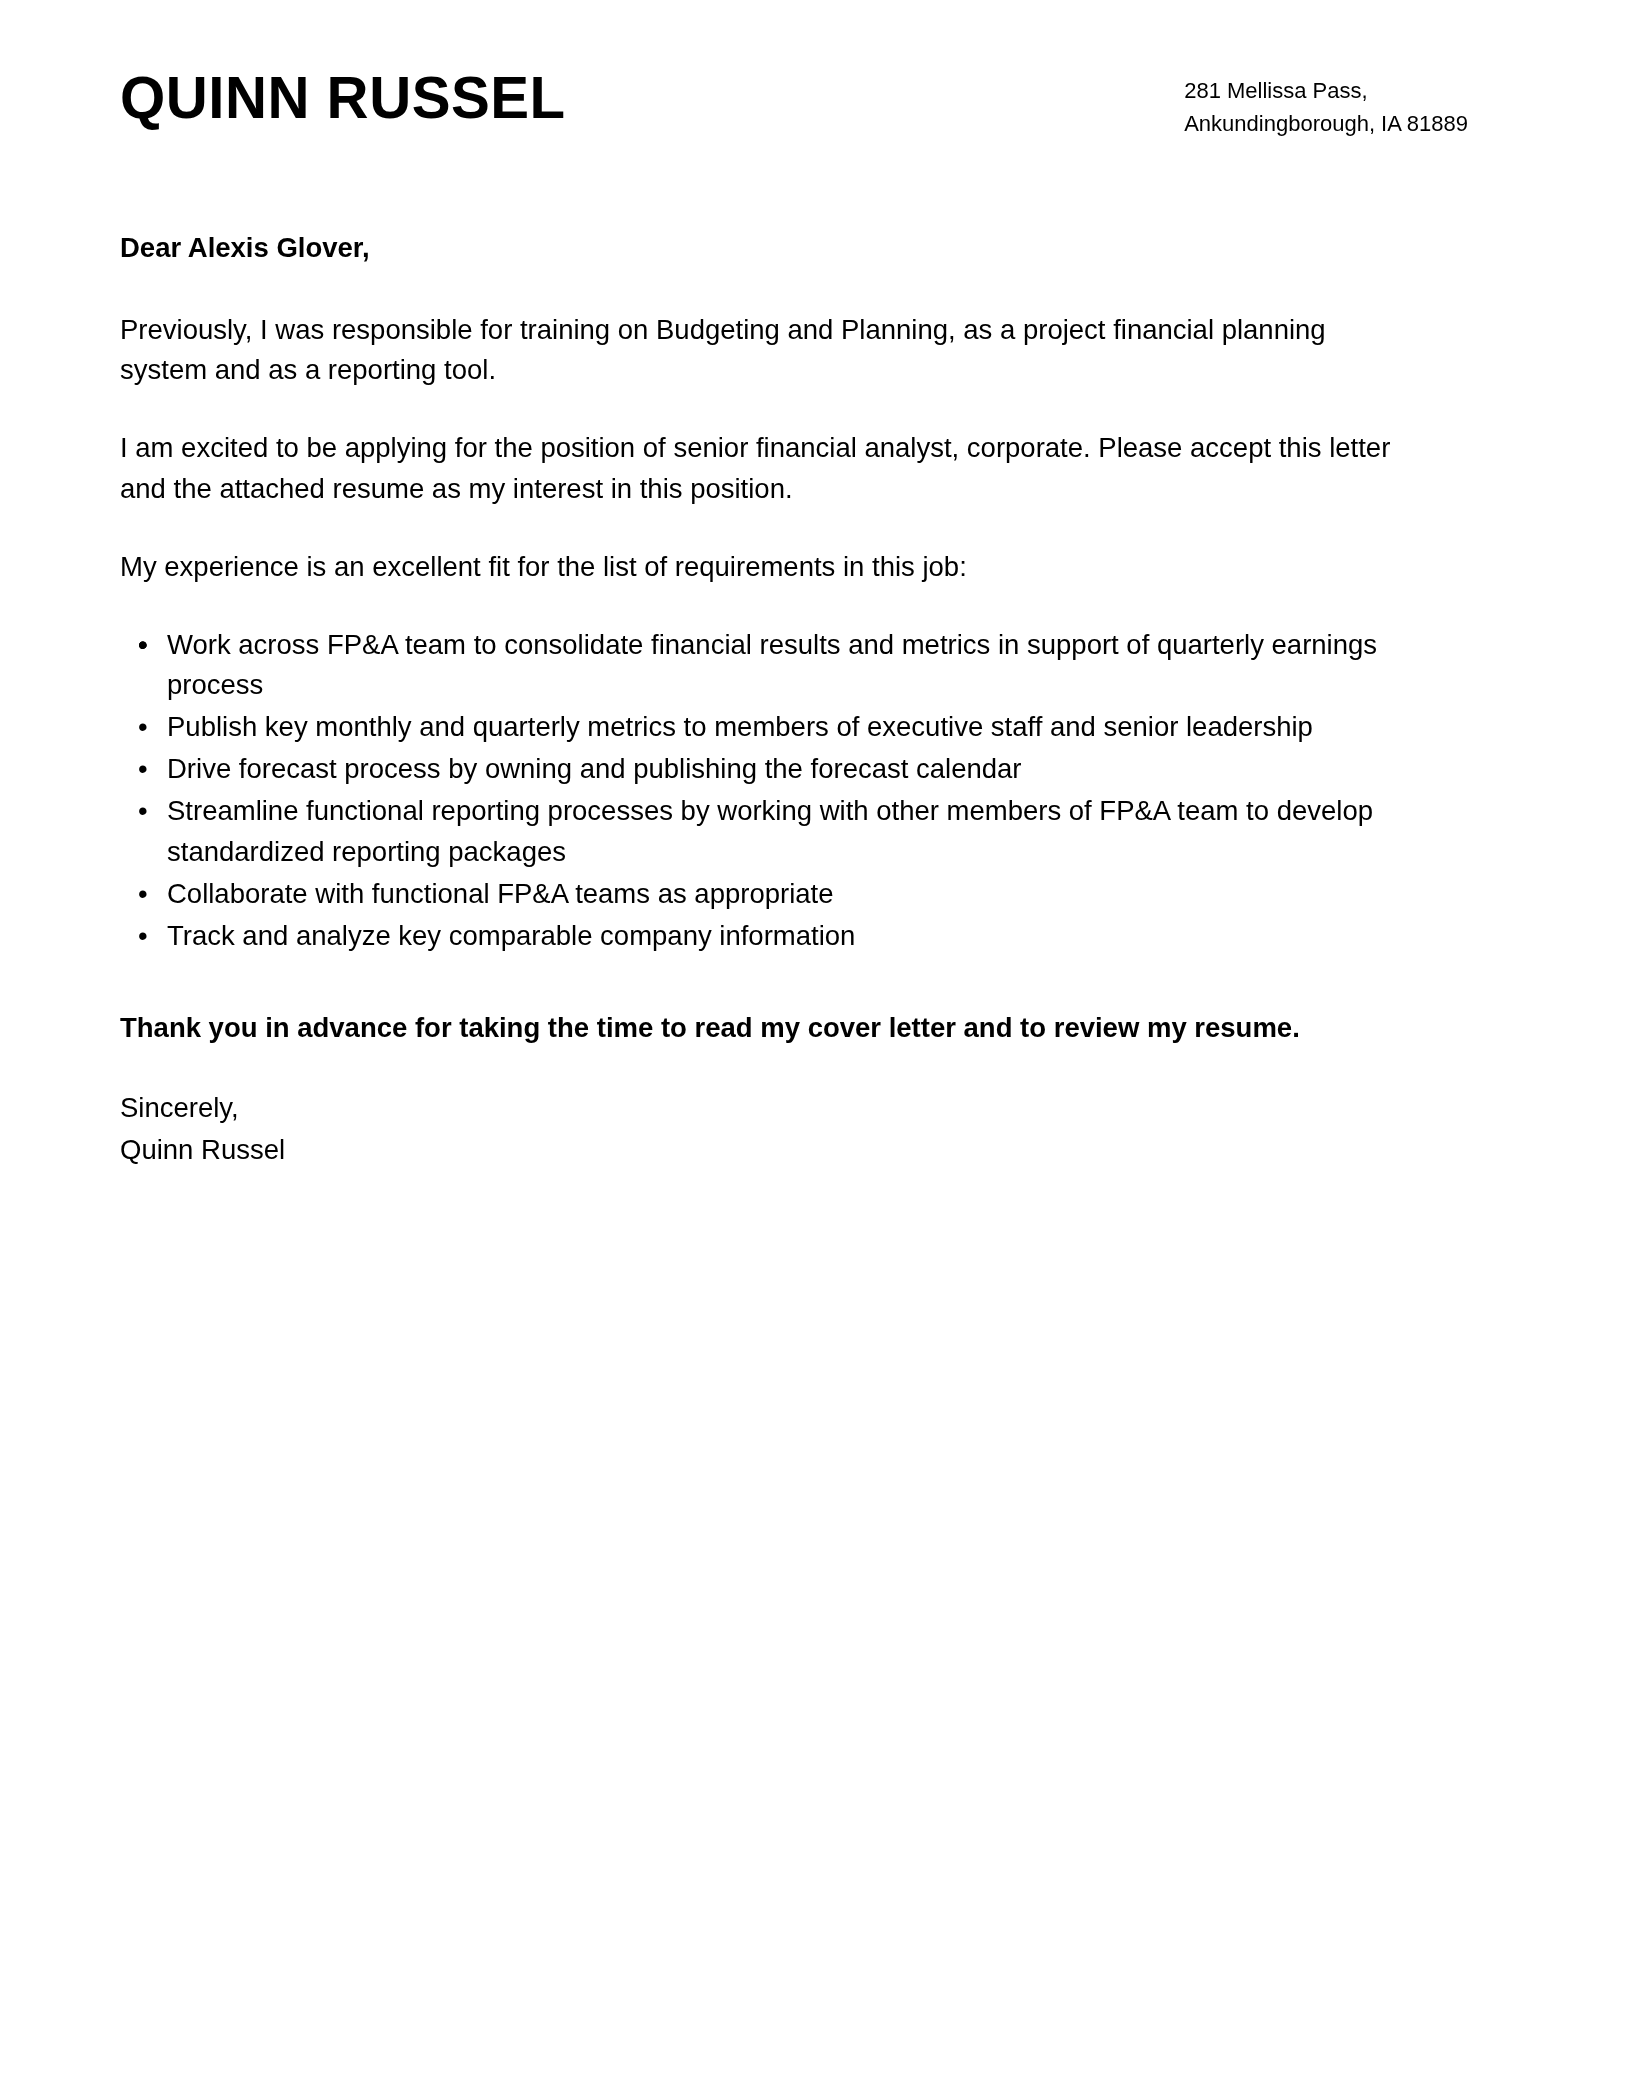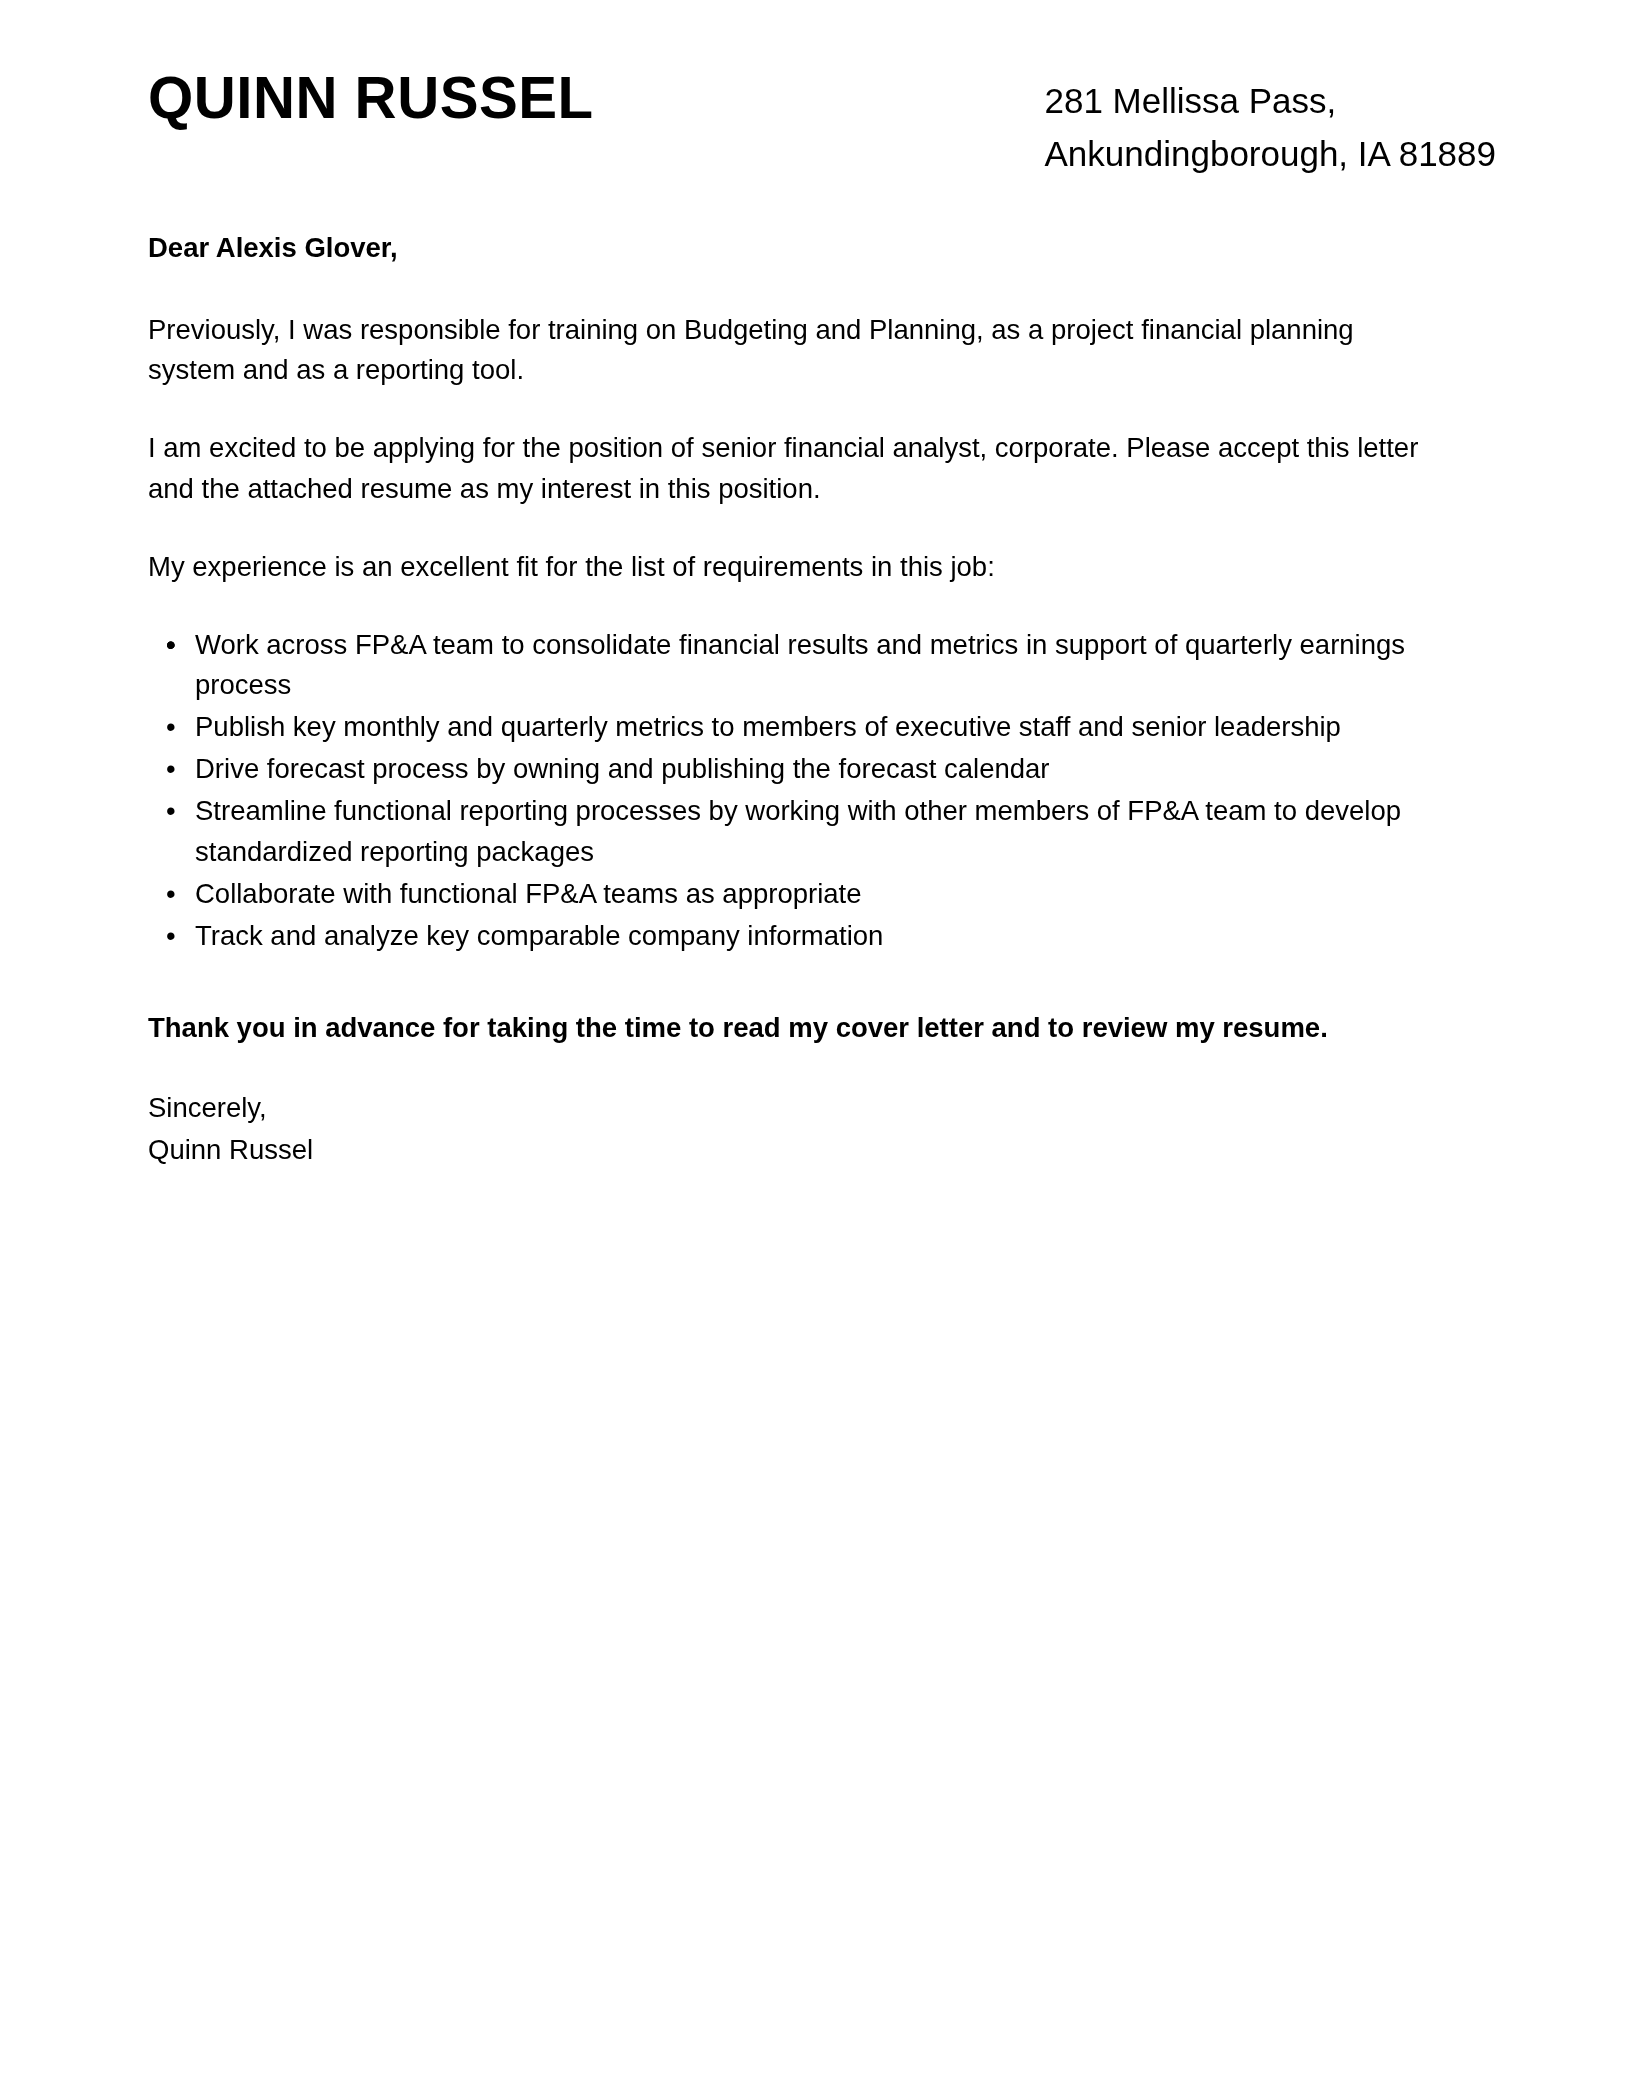--- a/index.html
+++ b/index.html
@@ -16,21 +16,21 @@
     margin: 0 auto;
     background: #ffffff;
     box-sizing: border-box;
     font-family: "Liberation Sans", "DejaVu Sans", sans-serif;
     color: #000000;
     overflow: hidden;
   }
 
   .content {
     position: absolute;
-    left: 148px;
+    left: 120px;
     top: 60px;
     width: 1360px;
   }
 
   
   .letter-header {
     display: flex;
     align-items: flex-start;
     justify-content: space-between;
     height: 120px;
@@ -51,21 +51,21 @@
     font-family: "Liberation Sans Narrow", "Liberation Sans", sans-serif;
     transform: scaleX(0.97);
     transform-origin: left center;
   }
 
   .address-block {
     flex: 0 0 auto;
     text-align: left;
     padding-top: 14px;
     padding-right: 12px;
-    font-size: 35px;
+    font-size: 22px;
     line-height: 1.52;
     white-space: nowrap;
   }
 
   .address-line {
     display: block;
   }
 
   
   .letter-body {

